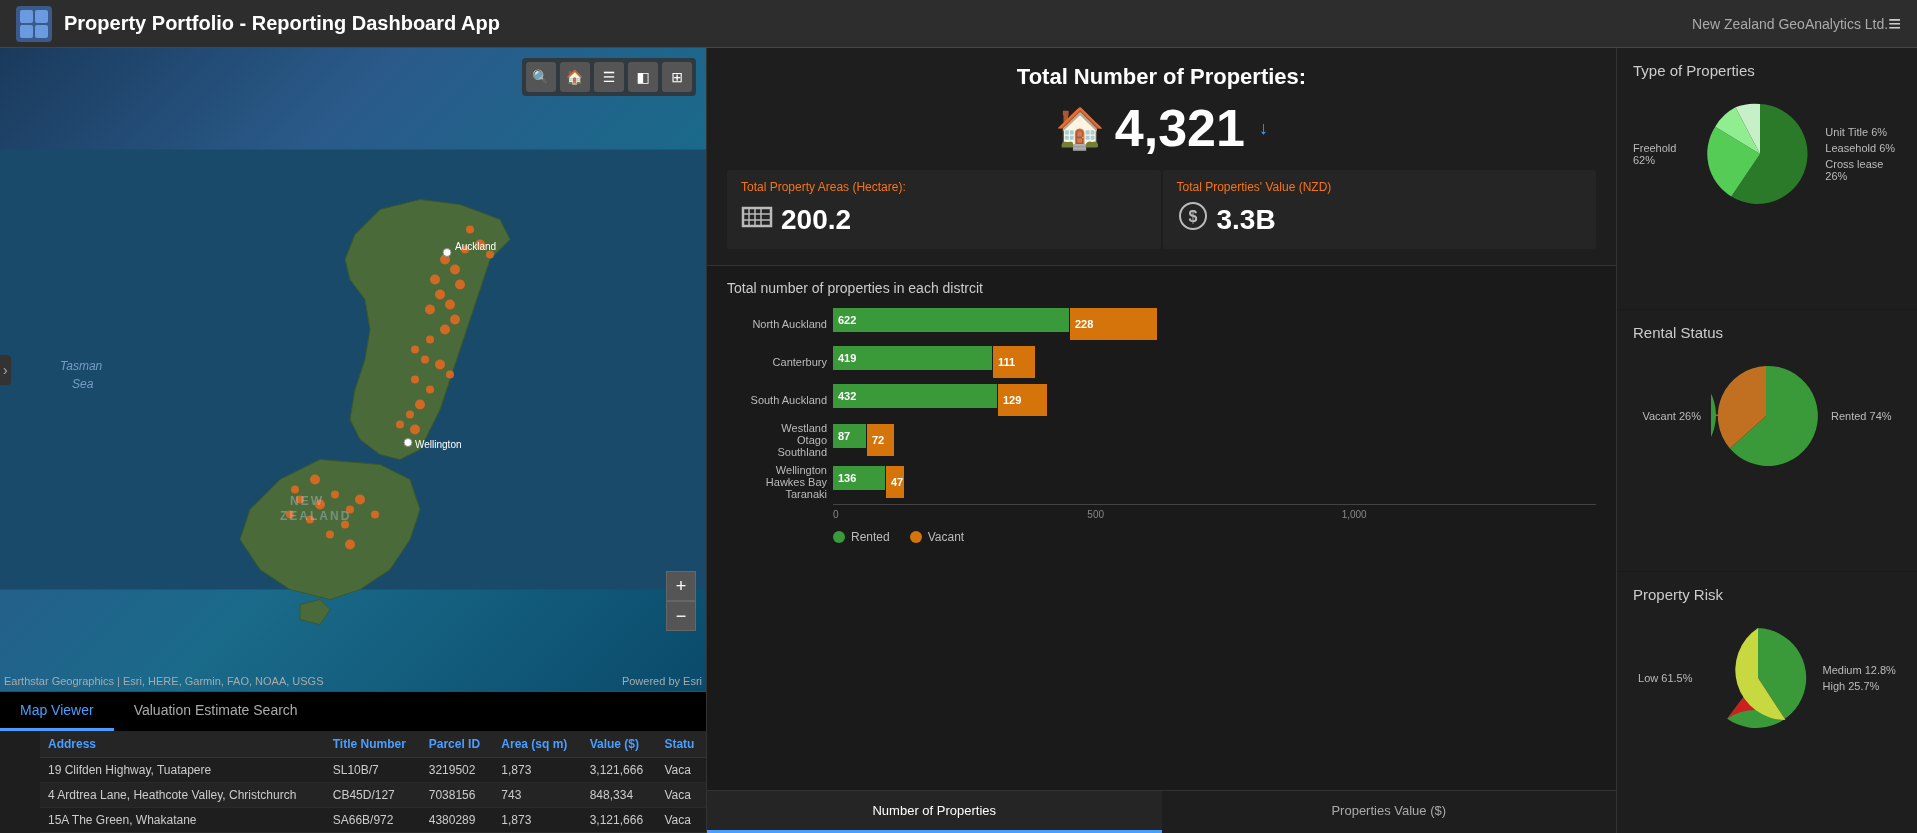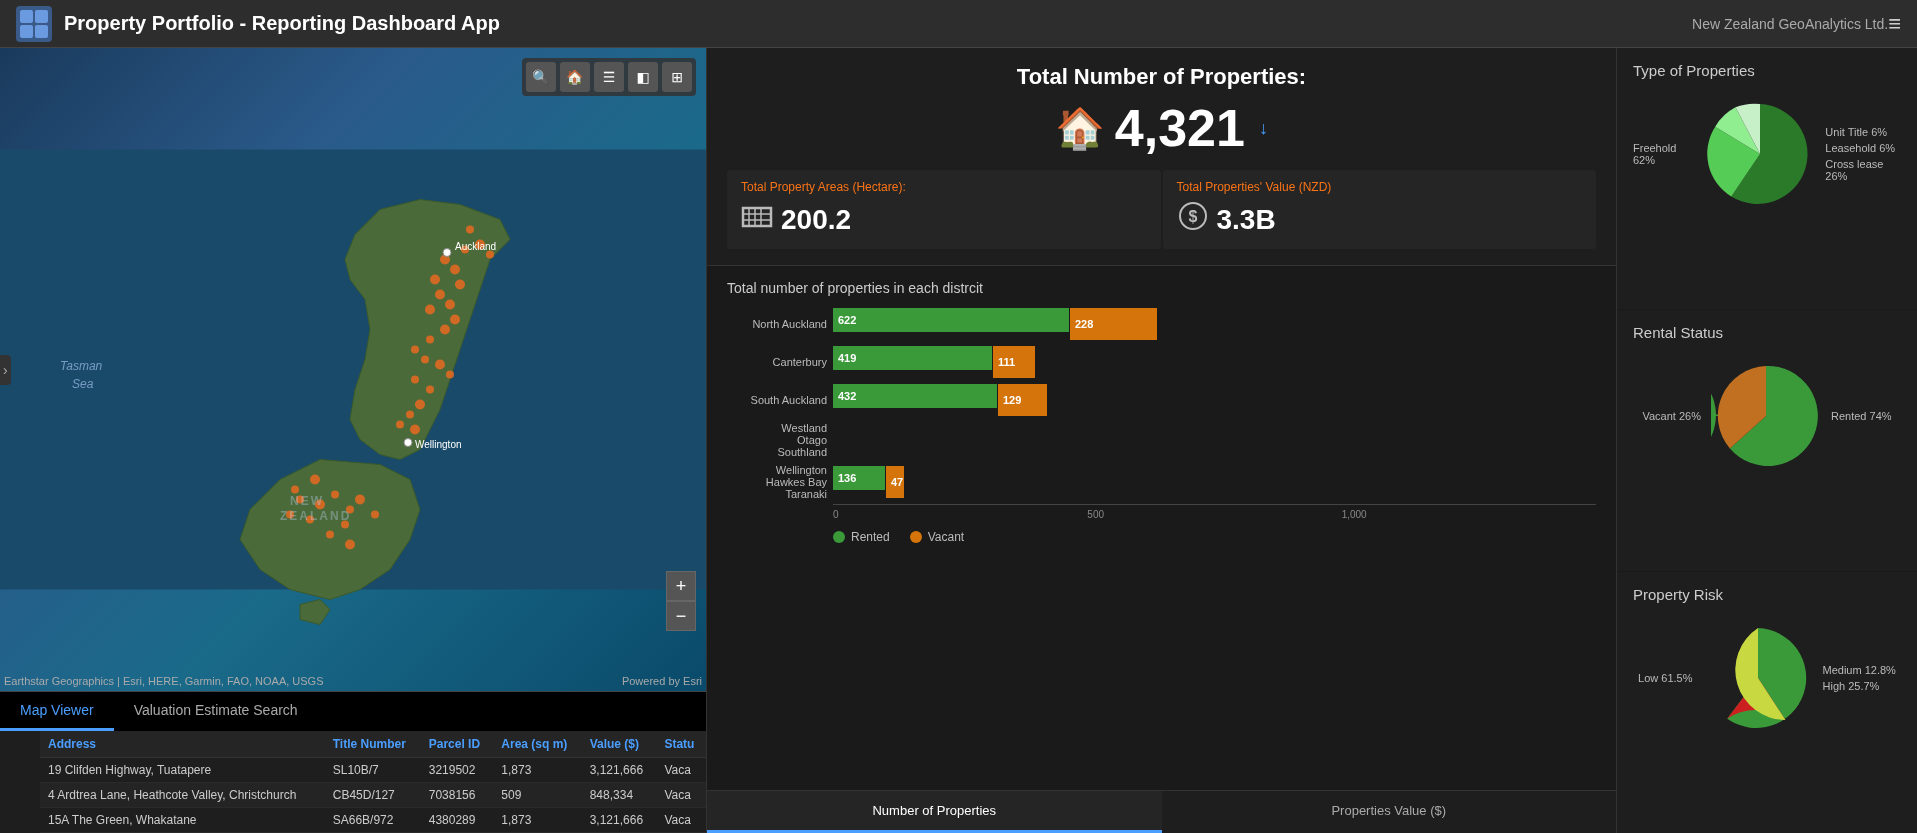--- a/index.html
+++ b/index.html
@@ -579,21 +579,21 @@
               <td>SL10B/7</td>
               <td>3219502</td>
               <td>1,873</td>
               <td>3,121,666</td>
               <td>Vaca</td>
             </tr>
             <tr>
               <td>4 Ardtrea Lane, Heathcote Valley, Christchurch</td>
               <td>CB45D/127</td>
               <td>7038156</td>
-              <td>509</td>
+              <td>743</td>
               <td>848,334</td>
               <td>Vaca</td>
             </tr>
             <tr>
               <td>15A The Green, Whakatane</td>
               <td>SA66B/972</td>
               <td>4380289</td>
               <td>1,873</td>
               <td>3,121,666</td>
               <td>Vaca</td>
@@ -665,20 +665,24 @@
             <div class="bar-label" style="white-space: pre-line;">South Auckland</div>
             <div class="bar-group">
               <div class="bar-green" style="width: 164px;">432</div>
               <div class="bar-orange" style="width: 49px;">129</div>
             </div>
           </div>
           <div class="bar-row">
             <div class="bar-label" style="white-space: pre-line;">Westland
 Otago
 Southland</div>
+            <div class="bar-group">
+              <div class="bar-green" style="width: 33px;">87</div>
+              <div class="bar-orange" style="width: 27px;">72</div>
+            </div>
           </div>
           <div class="bar-row">
             <div class="bar-label" style="white-space: pre-line;">Wellington
 Hawkes Bay
 Taranaki</div>
             <div class="bar-group">
               <div class="bar-green" style="width: 52px;">136</div>
               <div class="bar-orange" style="width: 18px;">47</div>
             </div>
           </div>

